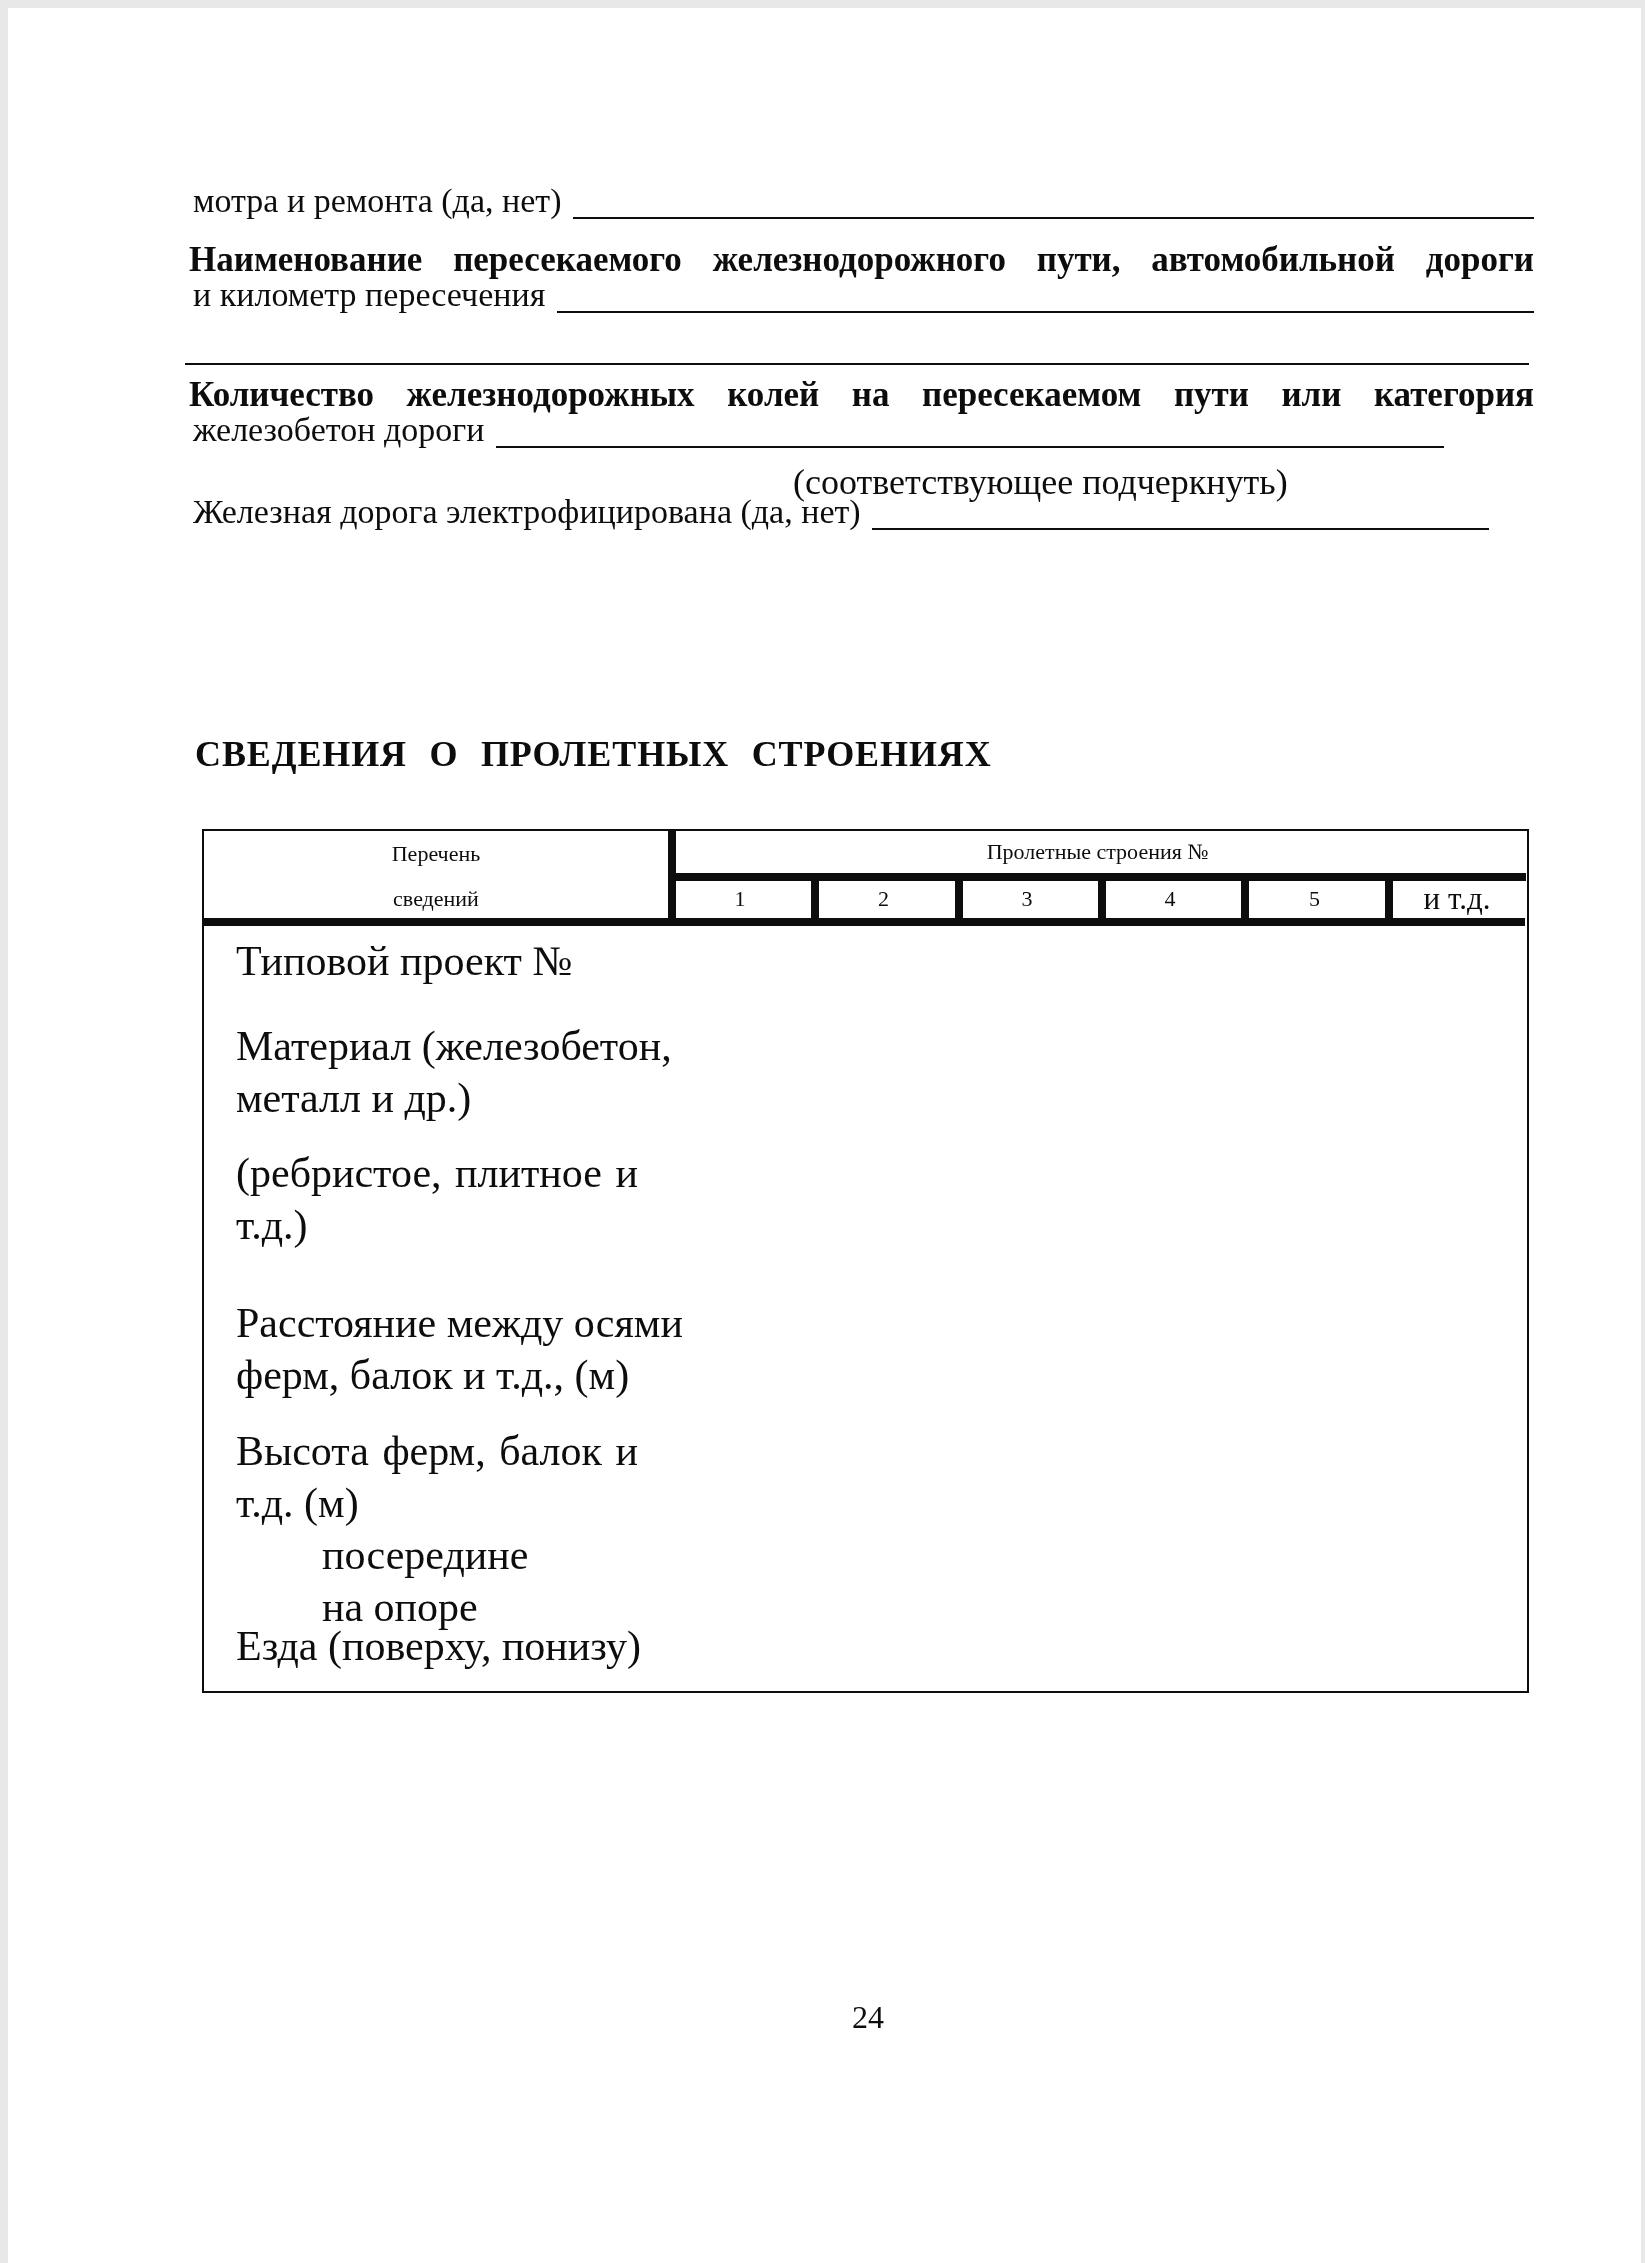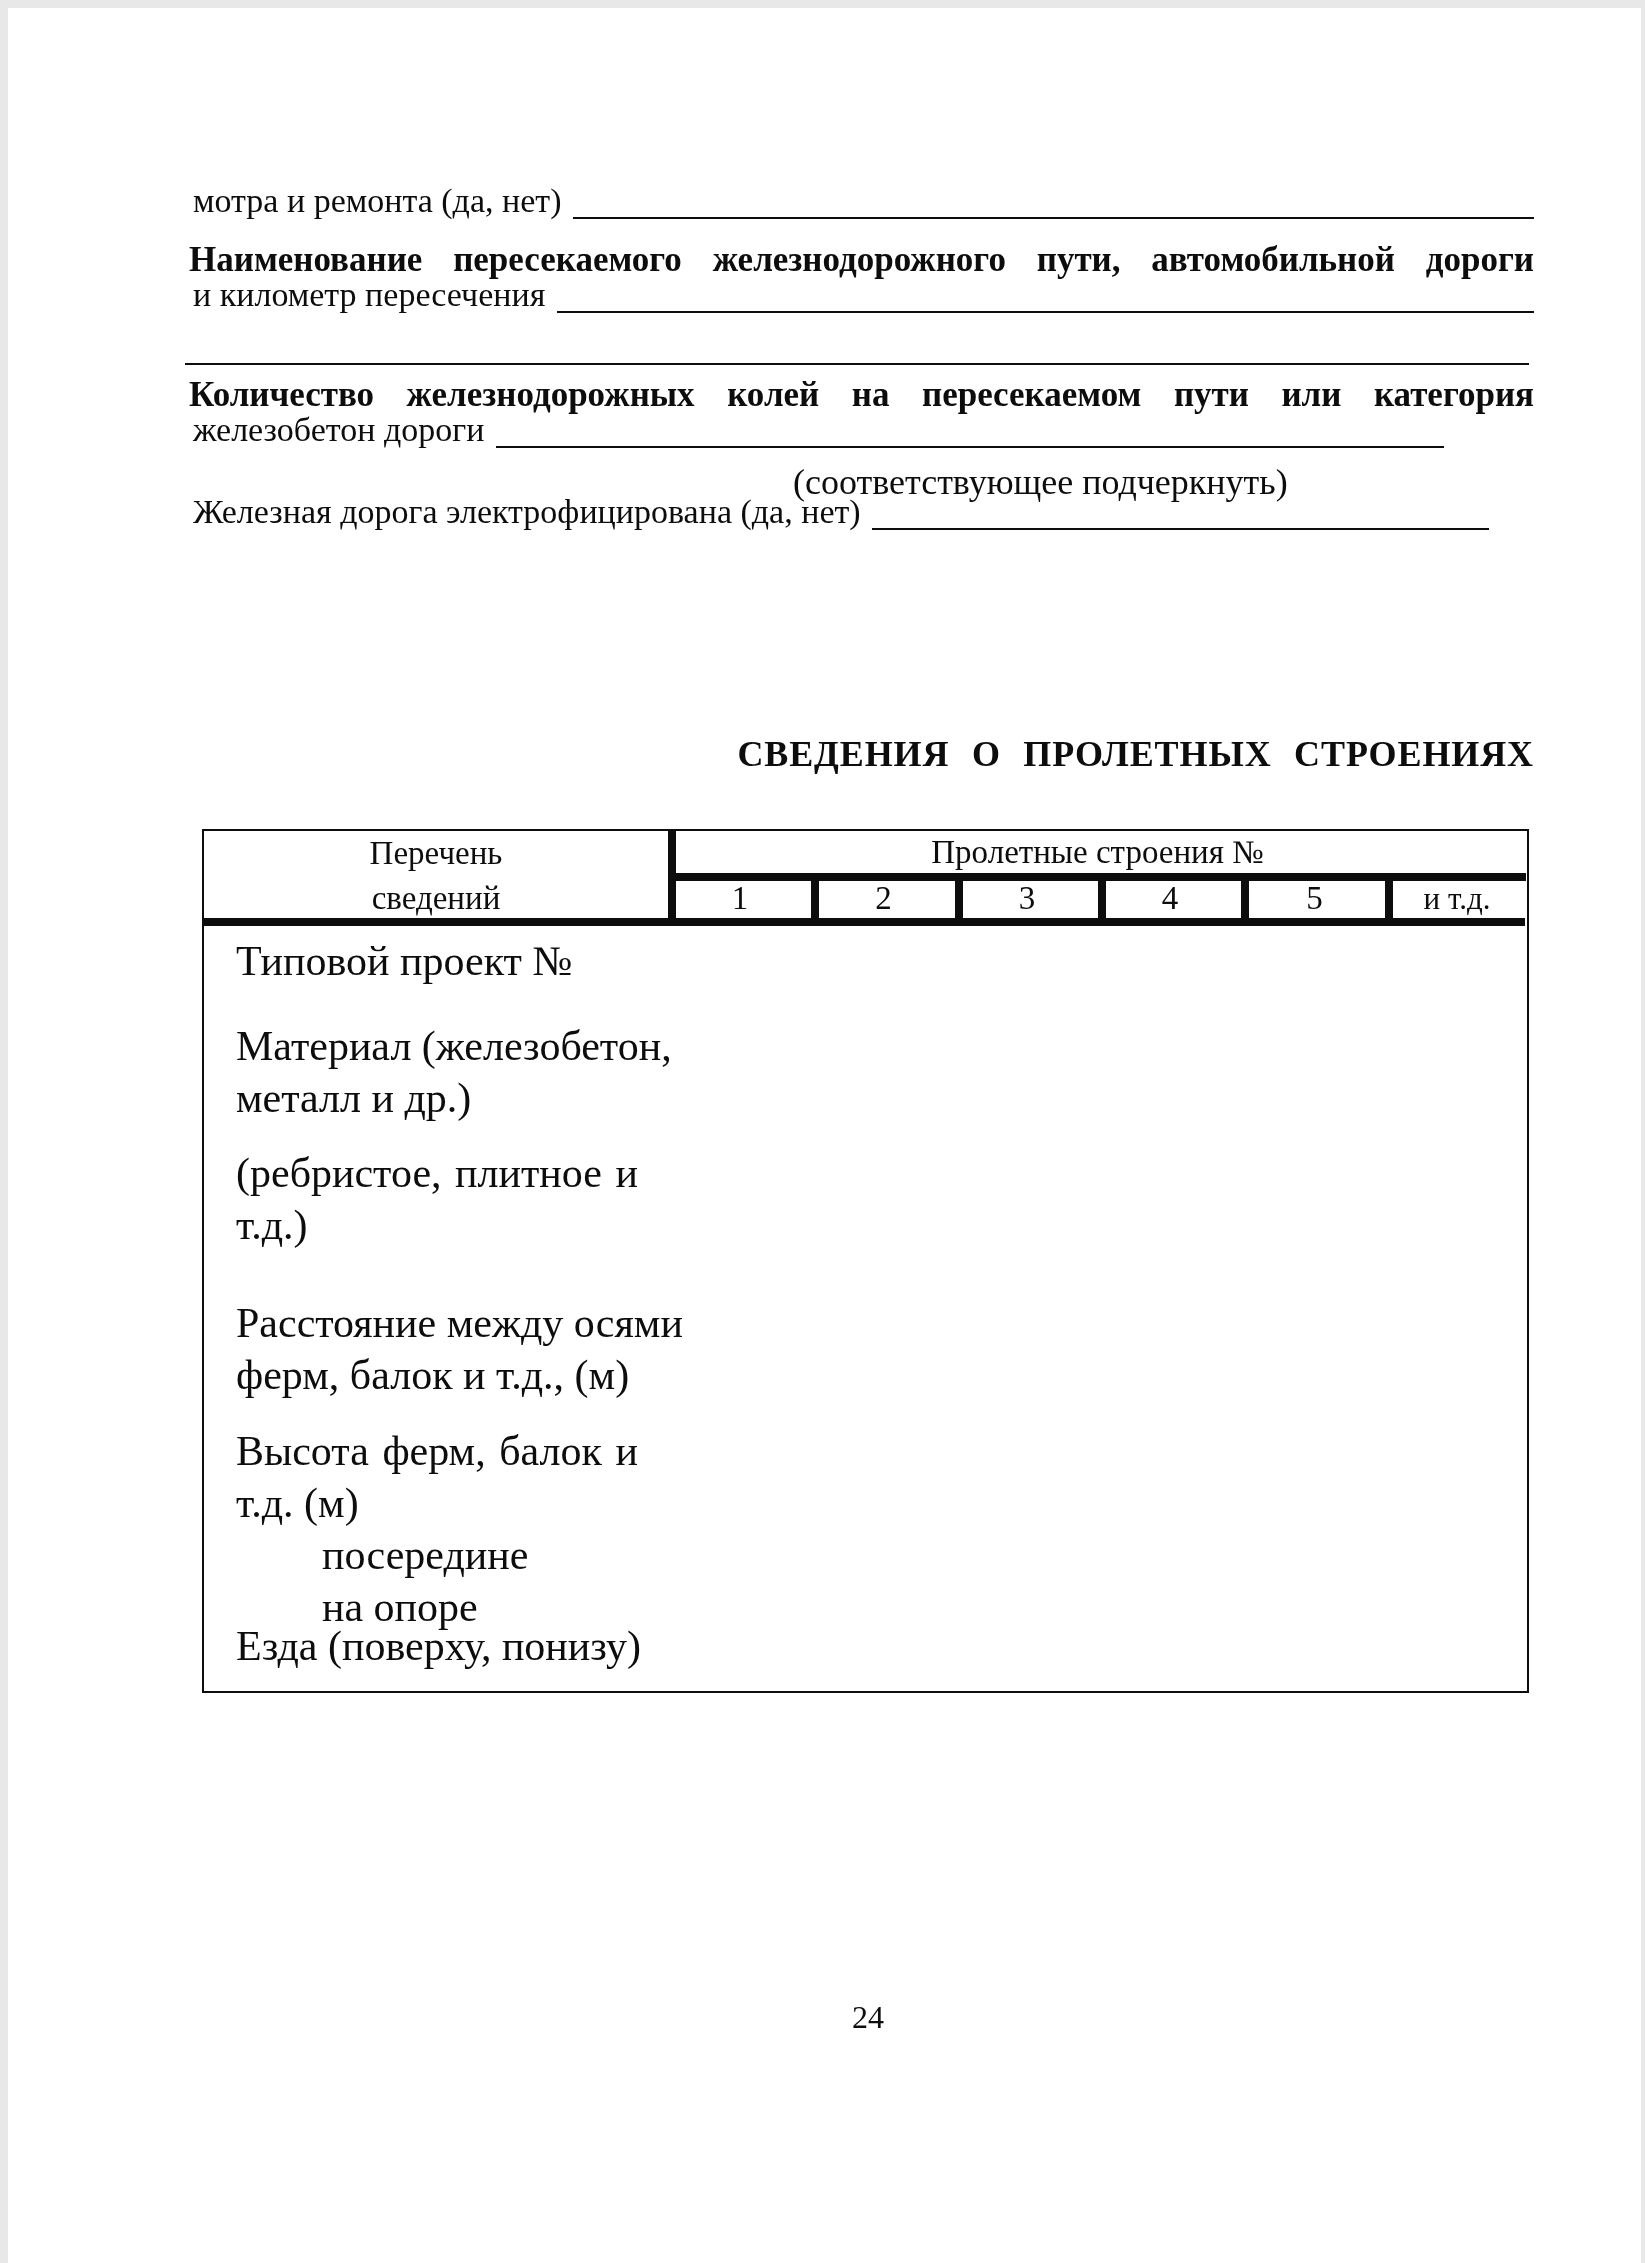--- a/index.html
+++ b/index.html
@@ -33,37 +33,37 @@
   .rule-line {
     position:absolute; left:177px; width:1344px; height:0;
     border-bottom:2.7px solid #0d0d0d;
   }
   .note-line {
     position:absolute; left:781px; height:41px;
     font-size:36px; line-height:41px; white-space:nowrap;
   }
   
   .section-title {
-    position:absolute; left:177px; top:722px; width:1353px;
-    text-align:right;
+    position:absolute; left:183px; top:722px; width:1353px;
+    text-align:left;
     font-size:36px; font-weight:bold;
     letter-spacing:0.9px; word-spacing:12.6px;
     line-height:41px;
   }
   
   .spans-table {
     position:absolute; left:194px; top:821px;
     width:1327px; height:864px;
     border:2.7px solid #0d0d0d;
   }
   .tl { position:absolute; background:#0d0d0d; }
   .cell {
     position:absolute;
     display:flex; align-items:center; justify-content:center;
-    font-size:33px; white-space:nowrap;
+    font-size:22px; white-space:nowrap;
   }
   .trow {
     position:absolute; left:24px;
     font-size:42px; line-height:44px; white-space:nowrap;
   }
   .jline {
     width:410px;
     text-align:justify; text-align-last:justify;
     white-space:normal;
   }

